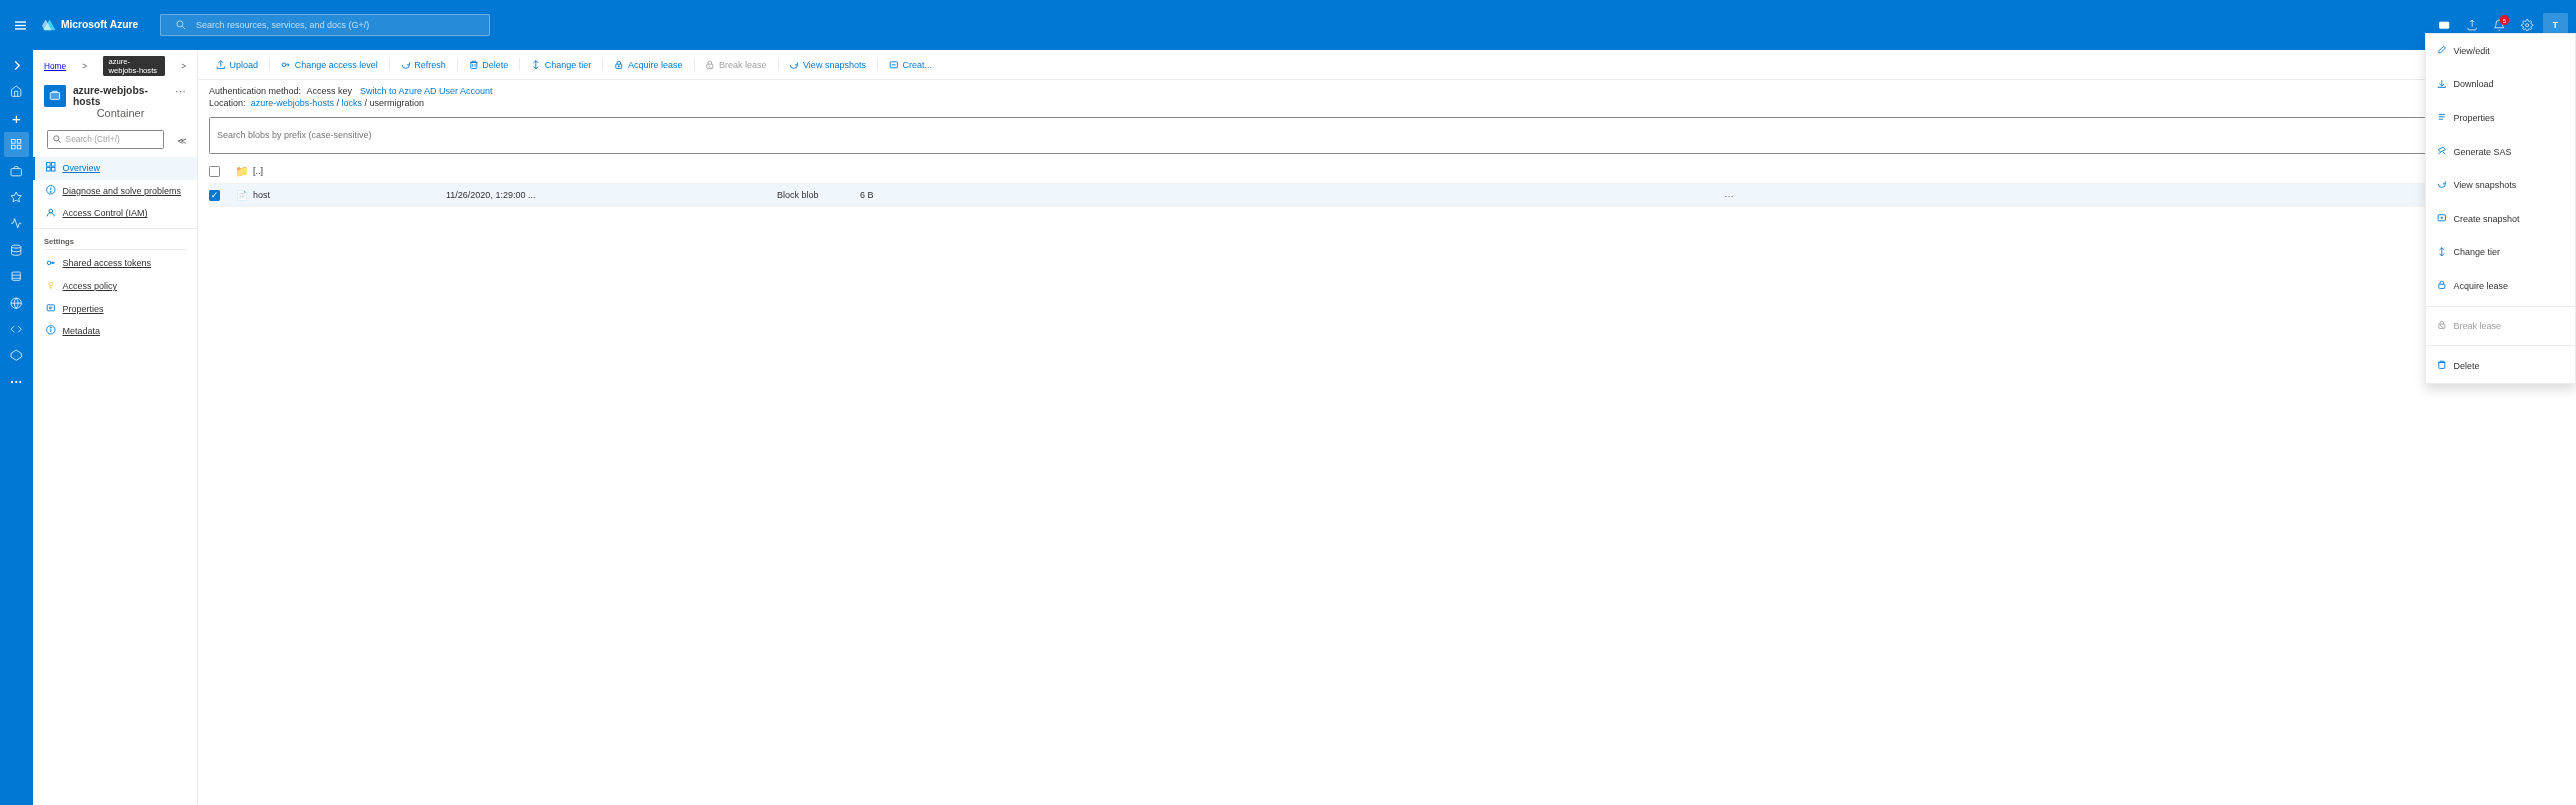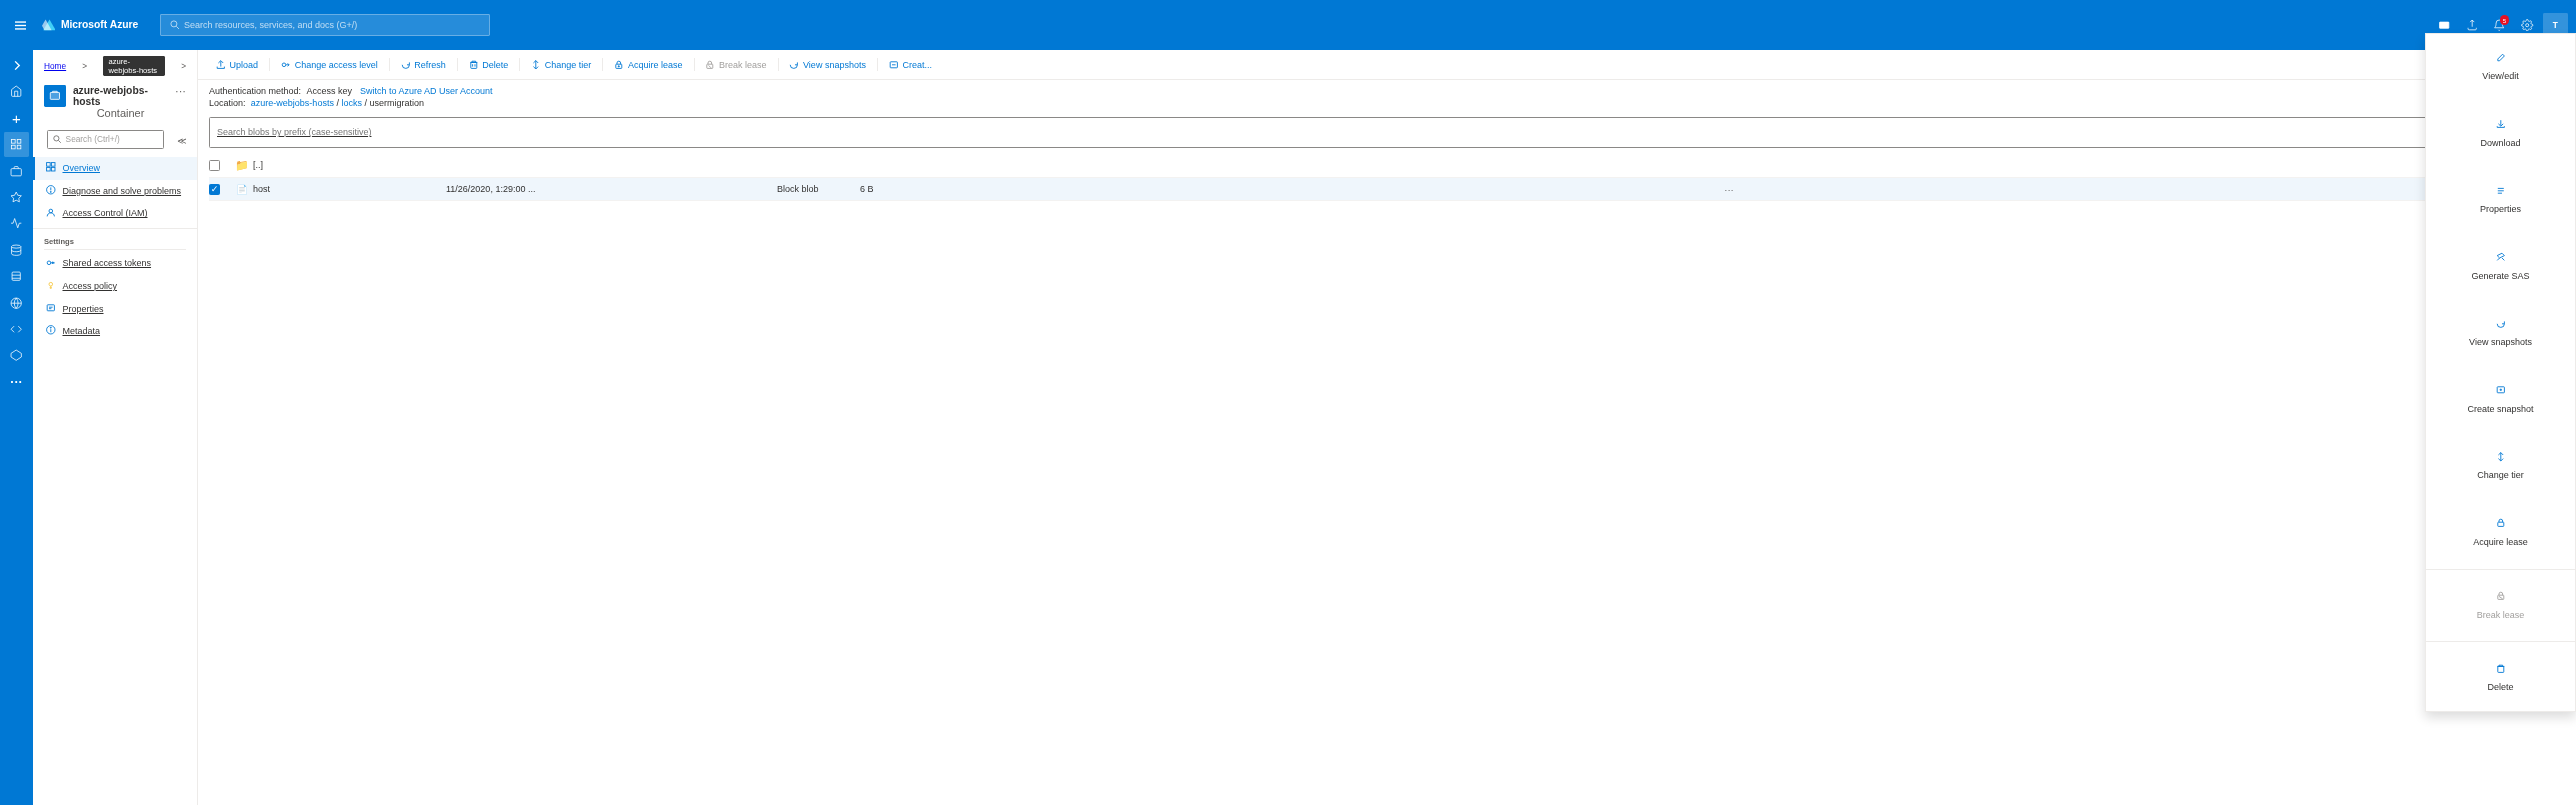--- a/index.html
+++ b/index.html
@@ -29,22 +29,22 @@
     .search-bar {
       flex: 1;
       max-width: 330px;
       margin-left: 13.8px;
       background: rgba(255,255,255,0.15);
       border: 0.7px solid rgba(255,255,255,0.3);
       border-radius: 1.4px;
       height: 22px;
       display: flex;
       align-items: center;
-      padding: 0 9px;
-      gap: 4px;
+      padding: 0 15px;
+      gap: 10px;
       color: rgba(255,255,255,0.85);
       font-size: 9px;
       text-align: right;
     }
     .top-bar-icons {
       margin-left: auto;
       display: flex;
       align-items: center;
       gap: 2.8px;
     }
@@ -225,25 +225,24 @@
     .content-search {
       margin: 2.8px 11px 5.5px;
       display: flex;
       align-items: center;
       gap: 5.5px;
     }
     .content-search-input {
       flex: 1;
       border: 0.7px solid #8a8886;
       border-radius: 1.4px;
-      height: 31px;
+      height: 37px;
       padding: 0 6.9px;
       font-size: 9px;
       color: #323130;
-      text-decoration: underline;
     }
     .show-deleted {
       display: flex; align-items: center; gap: 5.5px;
       font-size: 9px; color: #323130; white-space: nowrap;
     }
     
     .toggle-switch {
       width: 30px; height: 15px;
       background: #a19f9d;
       border-radius: 7.6px;
@@ -303,25 +302,24 @@
       position: fixed;
       top: 33px; right: 0;
       width: 151px;
       background: white;
       border: 0.7px solid #edebe9;
       box-shadow: 0 5.5px 11px rgba(0,0,0,0.14);
       z-index: 200;
     }
     .ctx-item {
       display: flex; align-items: center; gap: 6.9px;
-      padding: 19px 11px;
+      padding: 11px 11px;
       cursor: pointer;
       font-size: 9px;
       color: #323130;
-      flex-direction: column;
     }
     .ctx-item.disabled { color: #a19f9d; cursor: default; }
     .ctx-icon { font-size: 9.6px; color: #0078d4; }
     .ctx-item.disabled .ctx-icon { color: #a19f9d; }
     .ctx-sep { height: 0.7px; background: #edebe9; margin: 2.8px 0; }
   </style>
 </head>
 <body>
 
 <div class="top-bar">

